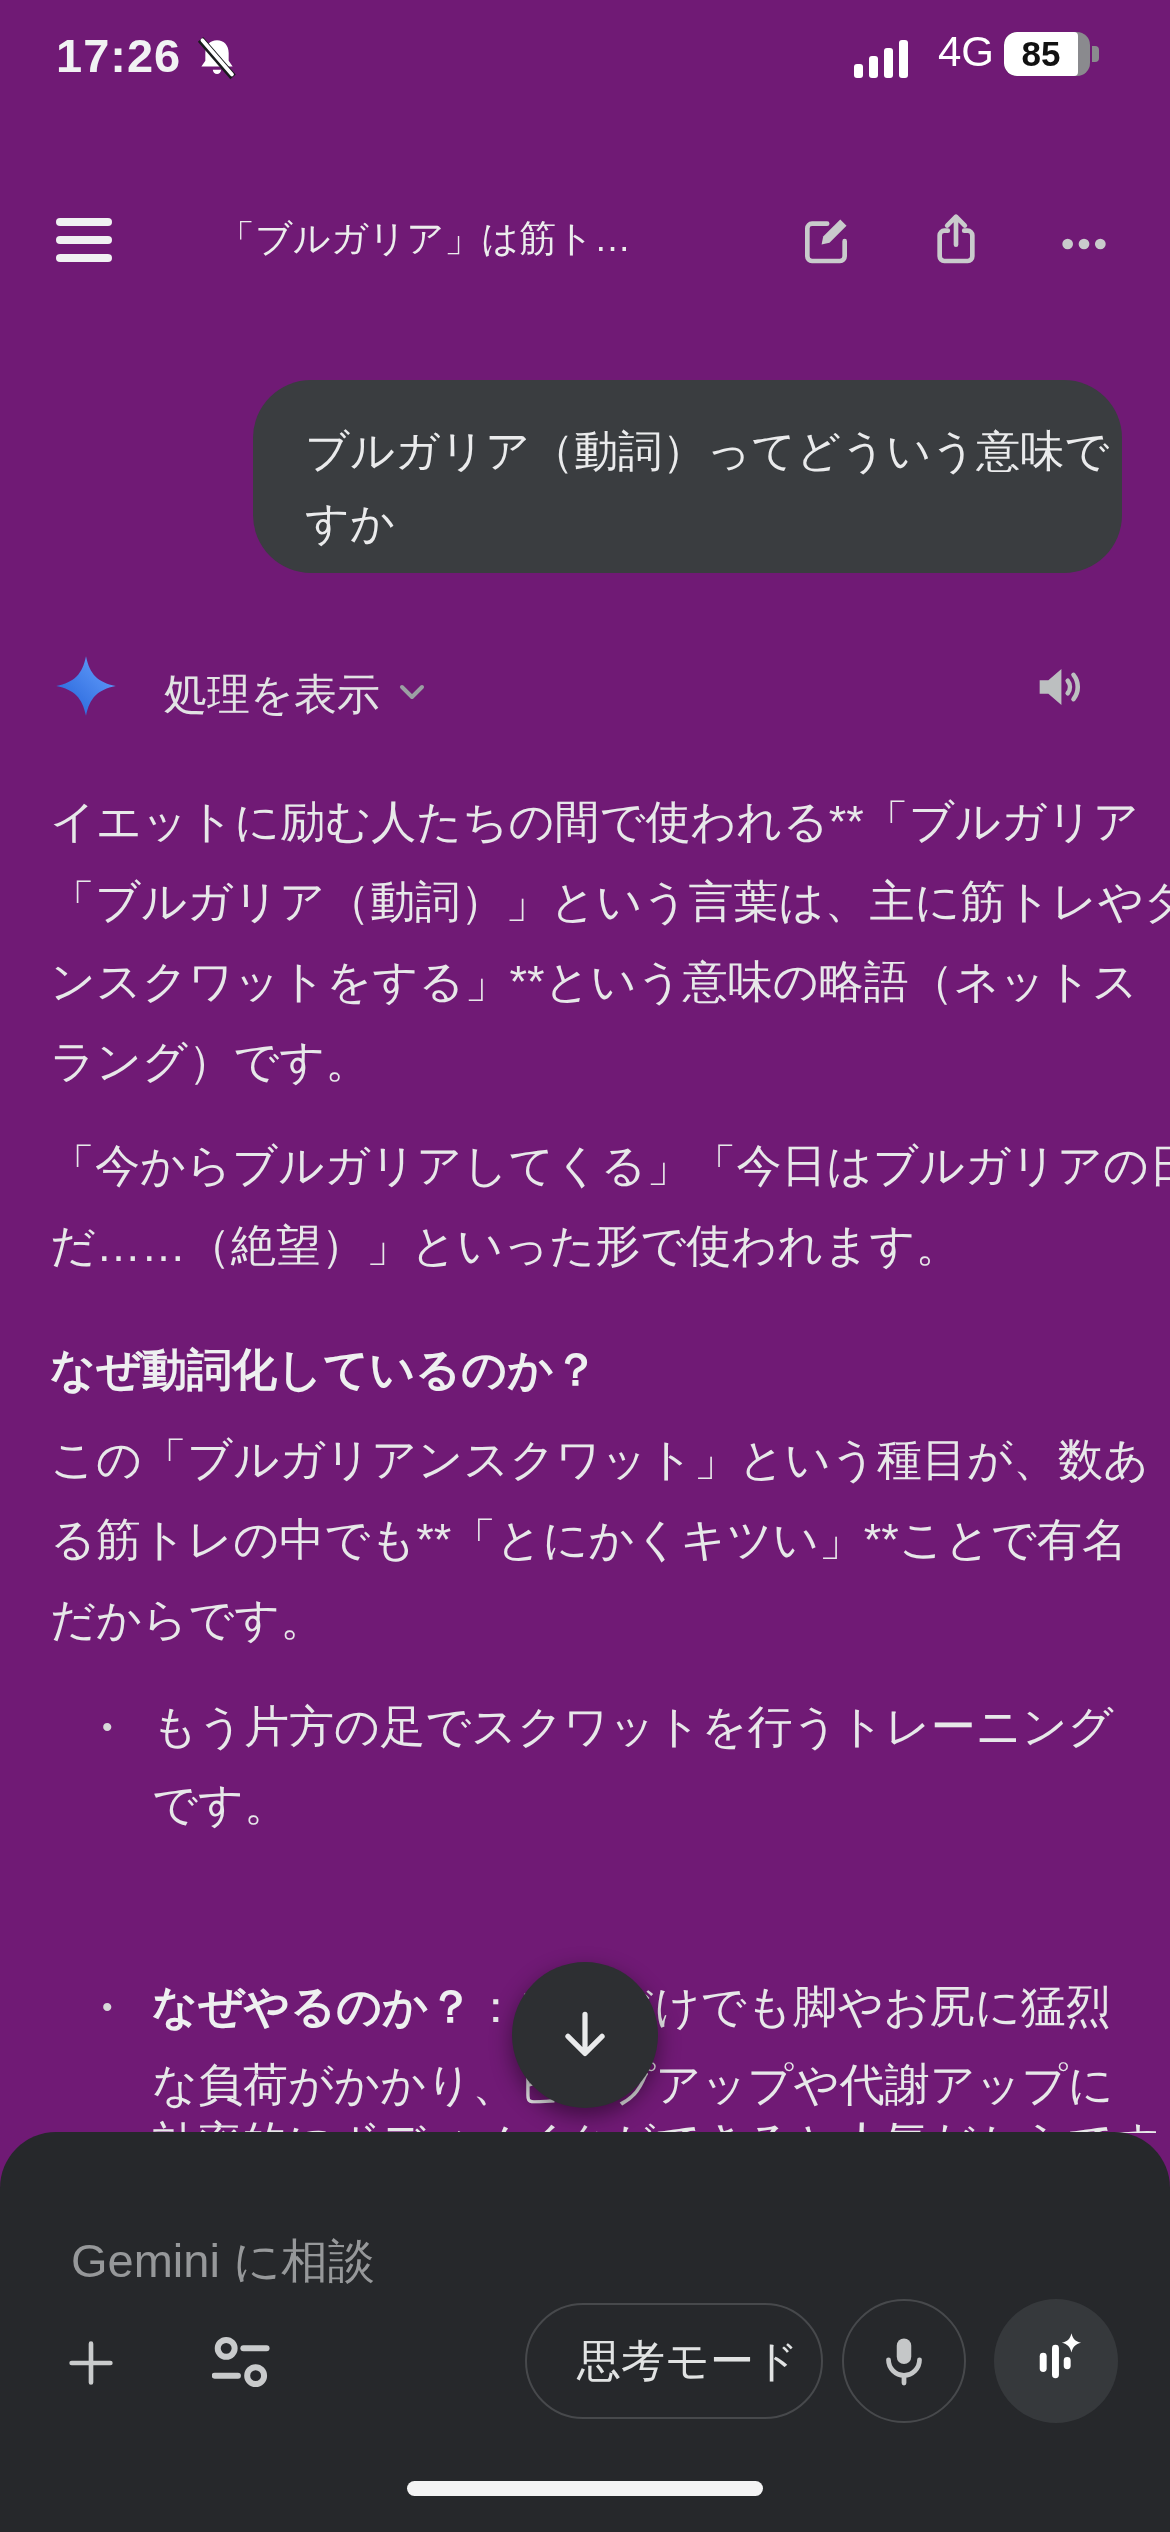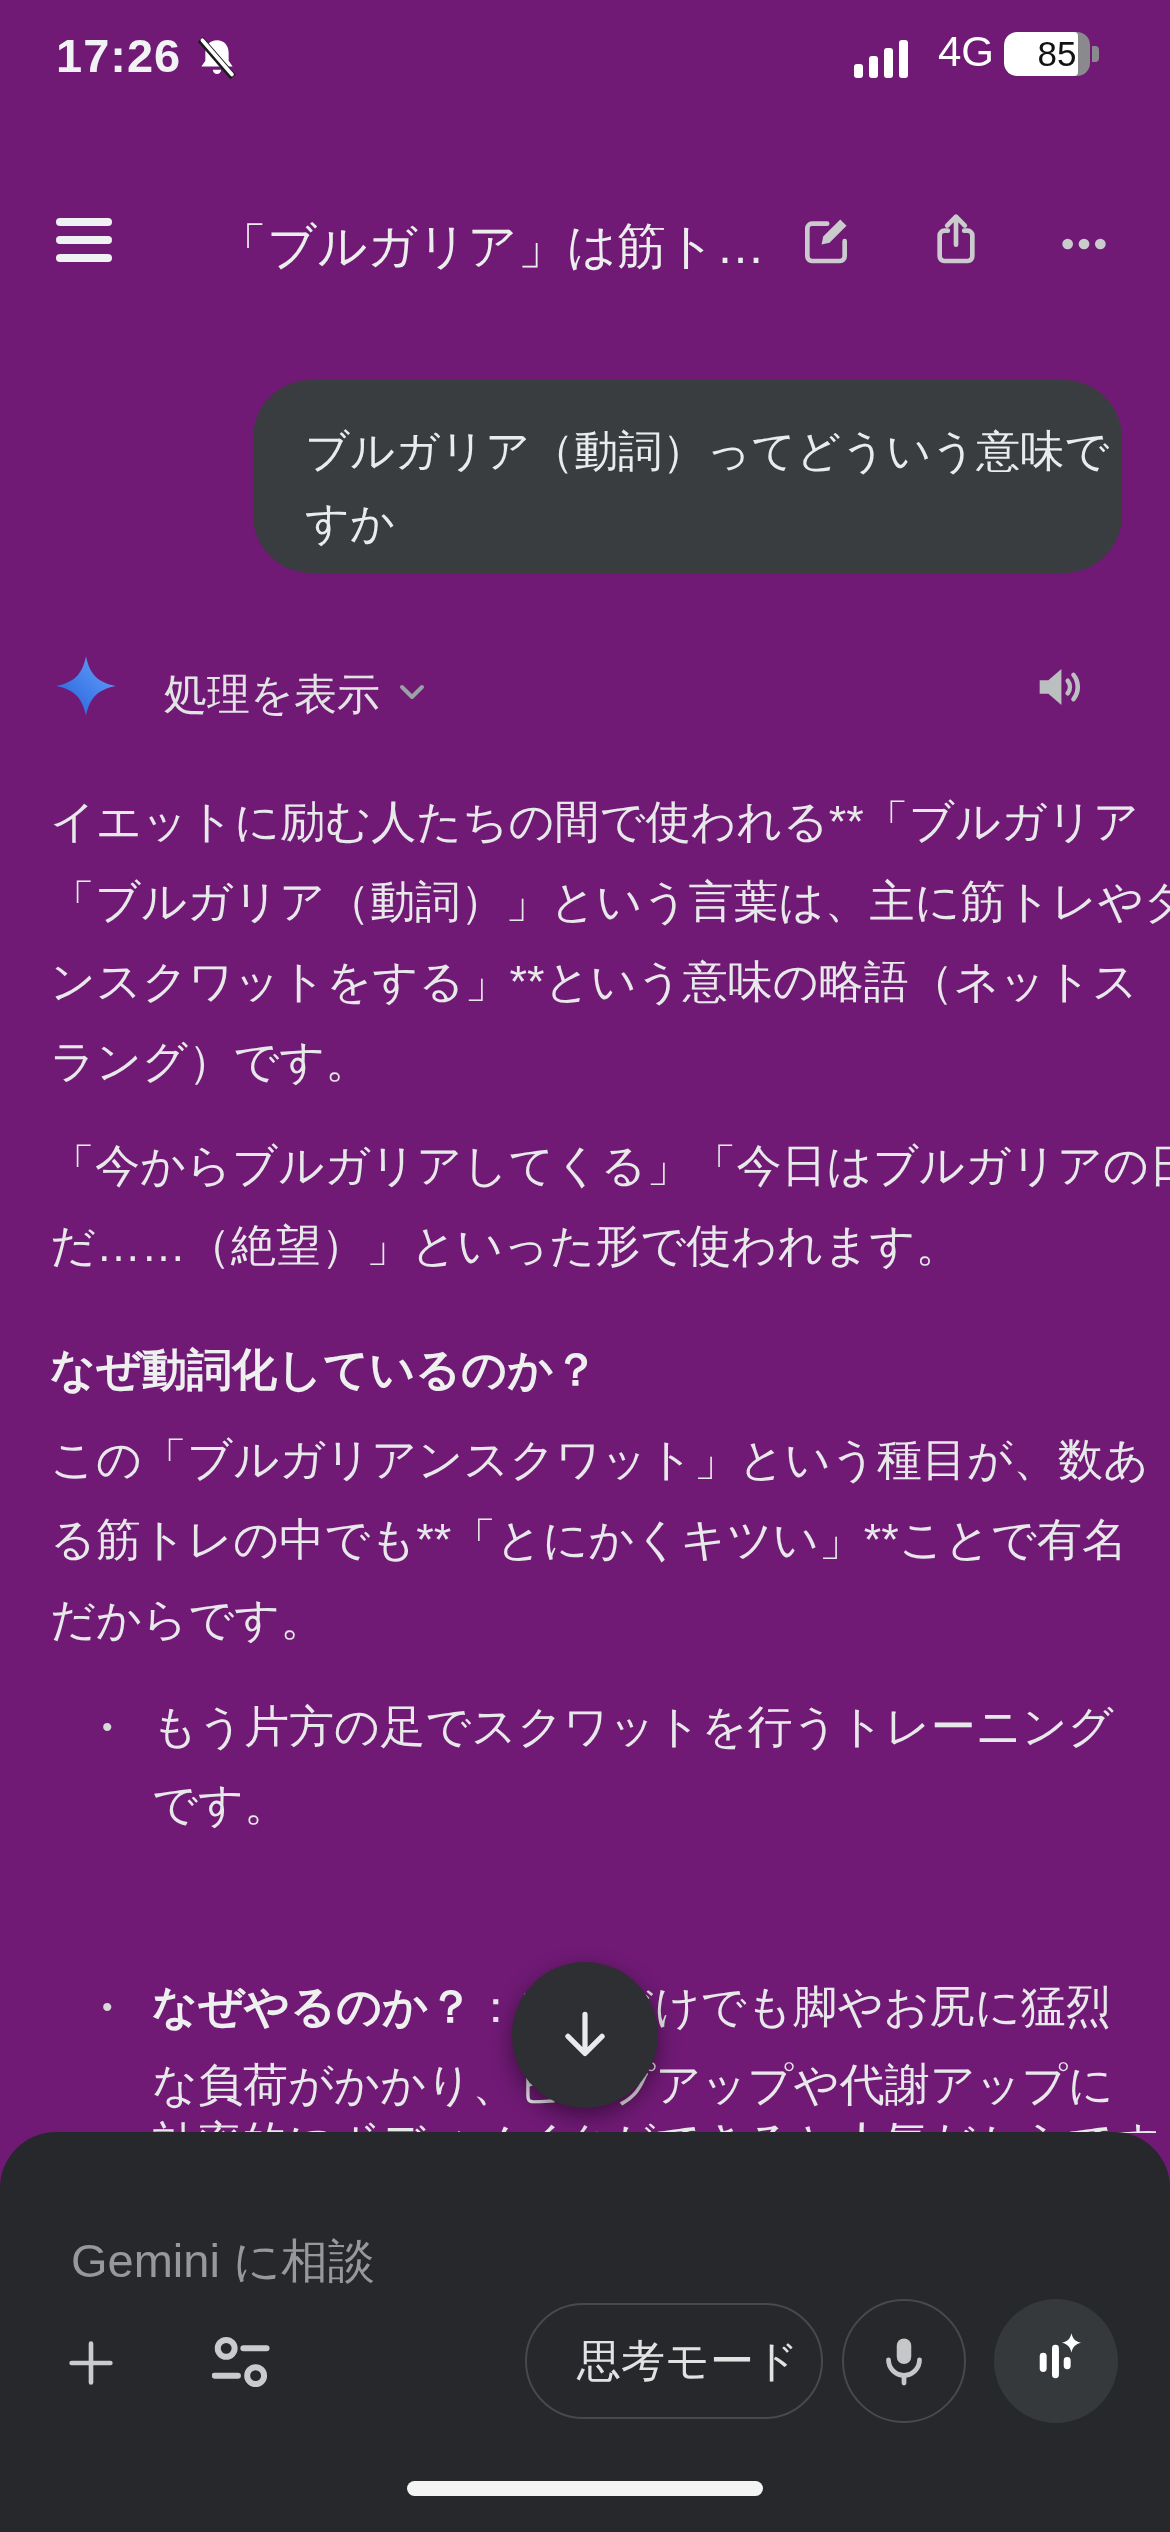--- a/index.html
+++ b/index.html
@@ -11,27 +11,27 @@
   }
   .abs{position:absolute;}
   
   .time{left:56px;top:28px;font-size:47px;font-weight:700;color:#f1f2f3;letter-spacing:1px;}
   .bell{left:192px;top:34px;width:50px;height:50px;}
   .sigbars{left:854px;top:40px;width:66px;height:38px;}
   .sigbars i{position:absolute;bottom:0;width:9px;background:#fff;border-radius:3px;}
   .net{left:938px;top:28px;font-size:42px;color:#fff;font-weight:500;}
   .battery{left:1004px;top:32px;width:86px;height:44px;border-radius:13px;background:#8a8a8e;overflow:hidden;}
   .battery .fill{position:absolute;left:0;top:0;height:100%;width:74px;background:#fff;border-radius:13px 4px 4px 13px;}
-  .battery .pct{position:absolute;left:16px;top:0;width:74px;height:100%;display:flex;align-items:center;justify-content:center;
-    font-size:35px;font-weight:400;color:#111;}
+  .battery .pct{position:absolute;left:0;top:0;width:74px;height:100%;display:flex;align-items:center;justify-content:center;
+    font-size:35px;font-weight:700;color:#111;}
   .bnub{left:1092px;top:46px;width:7px;height:16px;background:#8a8a8e;border-radius:0 4px 4px 0;}
   
   .hamburger{left:56px;top:218px;width:56px;height:44px;cursor:pointer;}
   .hamburger i{position:absolute;left:0;width:56px;height:8px;background:#f0f1f2;border-radius:4px;}
-  .title{left:218px;top:214px;font-size:49px;color:#eceded;white-space:nowrap;}
+  .title{left:218px;top:214px;font-size:37px;color:#eceded;white-space:nowrap;}
   .hicon{width:56px;height:56px;top:212px;}
   
   .bubble{left:253px;top:380px;width:869px;height:193px;background:#3a3d40;border-radius:58px;
     box-sizing:border-box;padding:35px 0 0 52px;}
   .bubble .ln{font-size:44px;line-height:72px;color:#eaebec;}
   
   .sparkle{left:52px;top:654px;width:68px;height:68px;}
   .thinklabel{left:164px;top:666px;font-size:43px;color:#e2e3e4;}
   .chev{left:392px;top:672px;width:40px;height:40px;}
   .spk{left:1030px;top:658px;width:58px;height:58px;}

